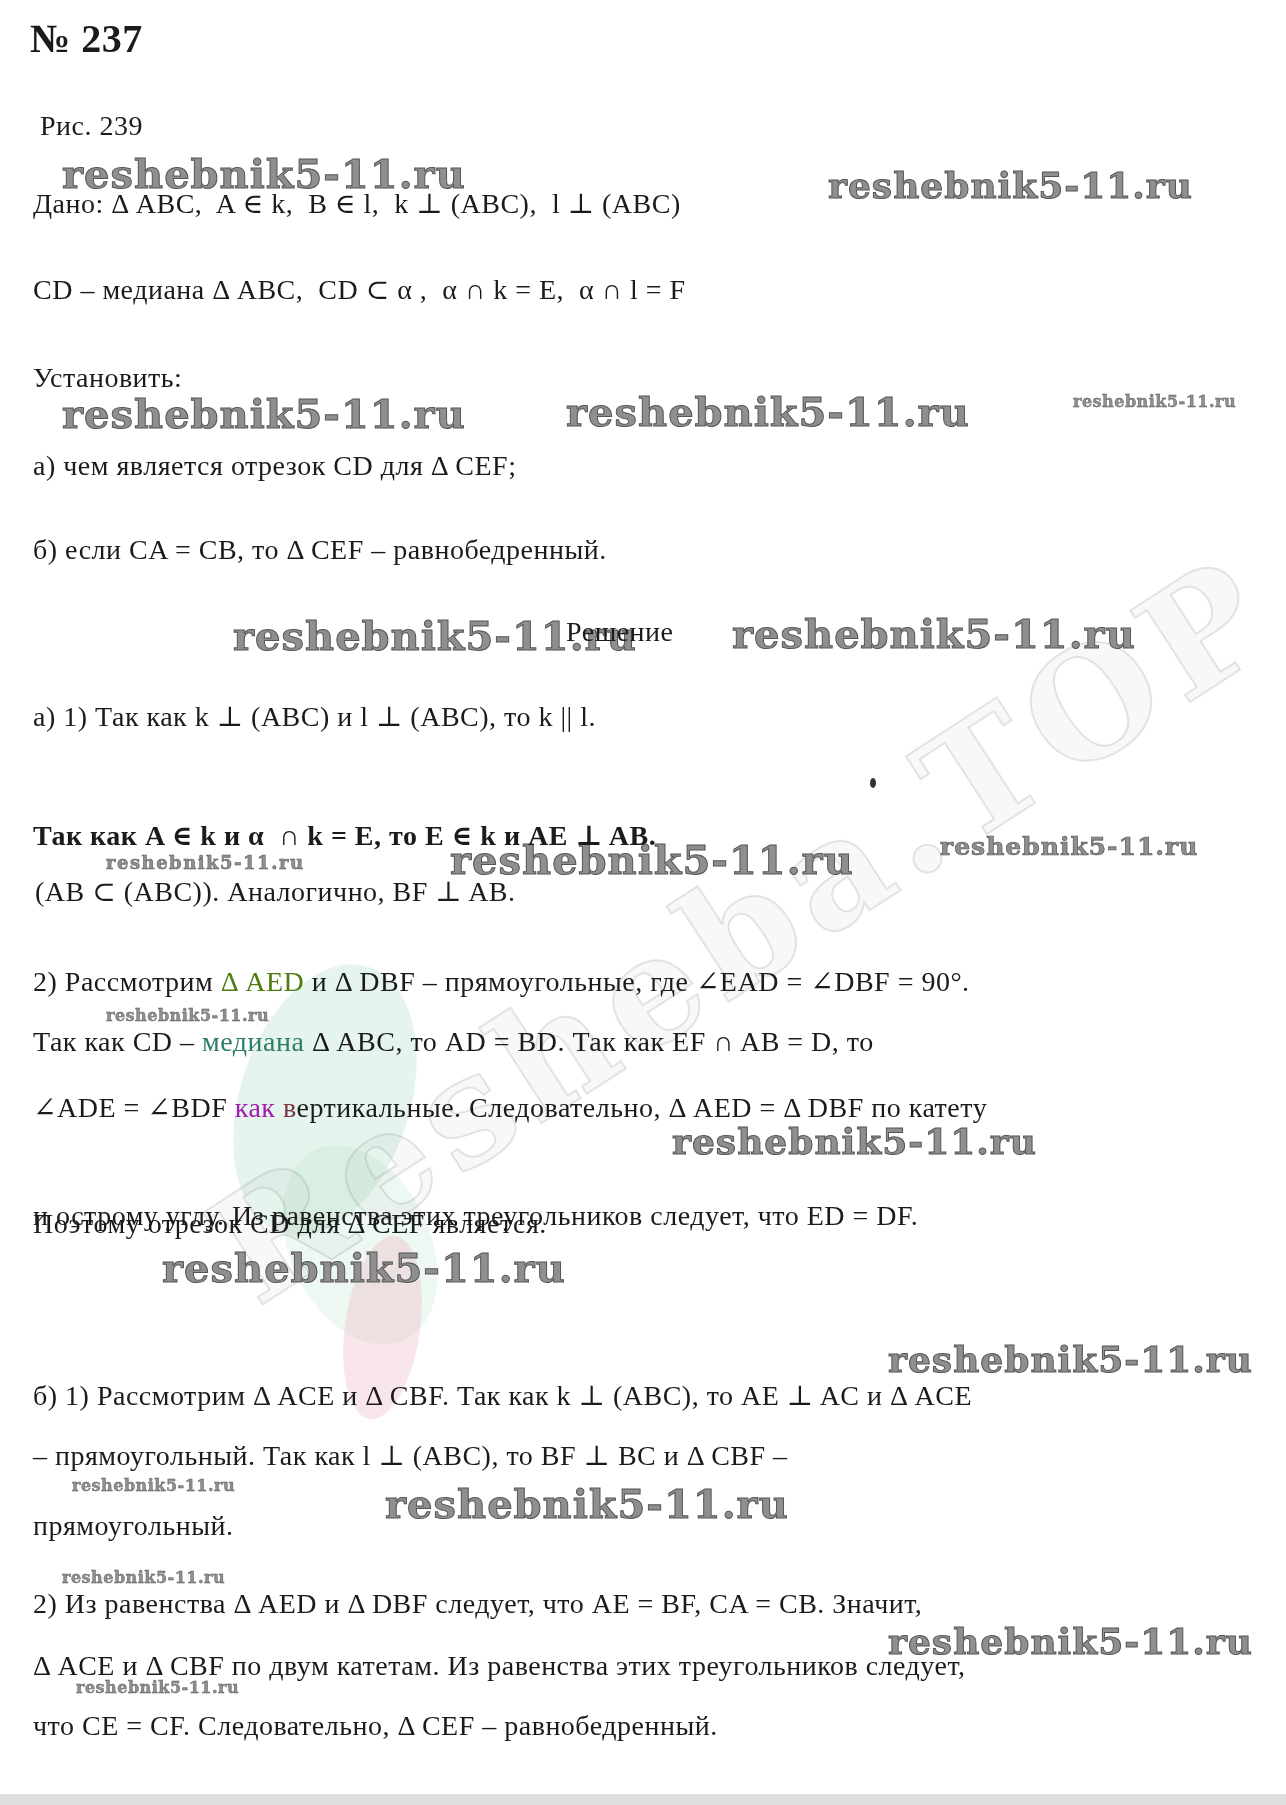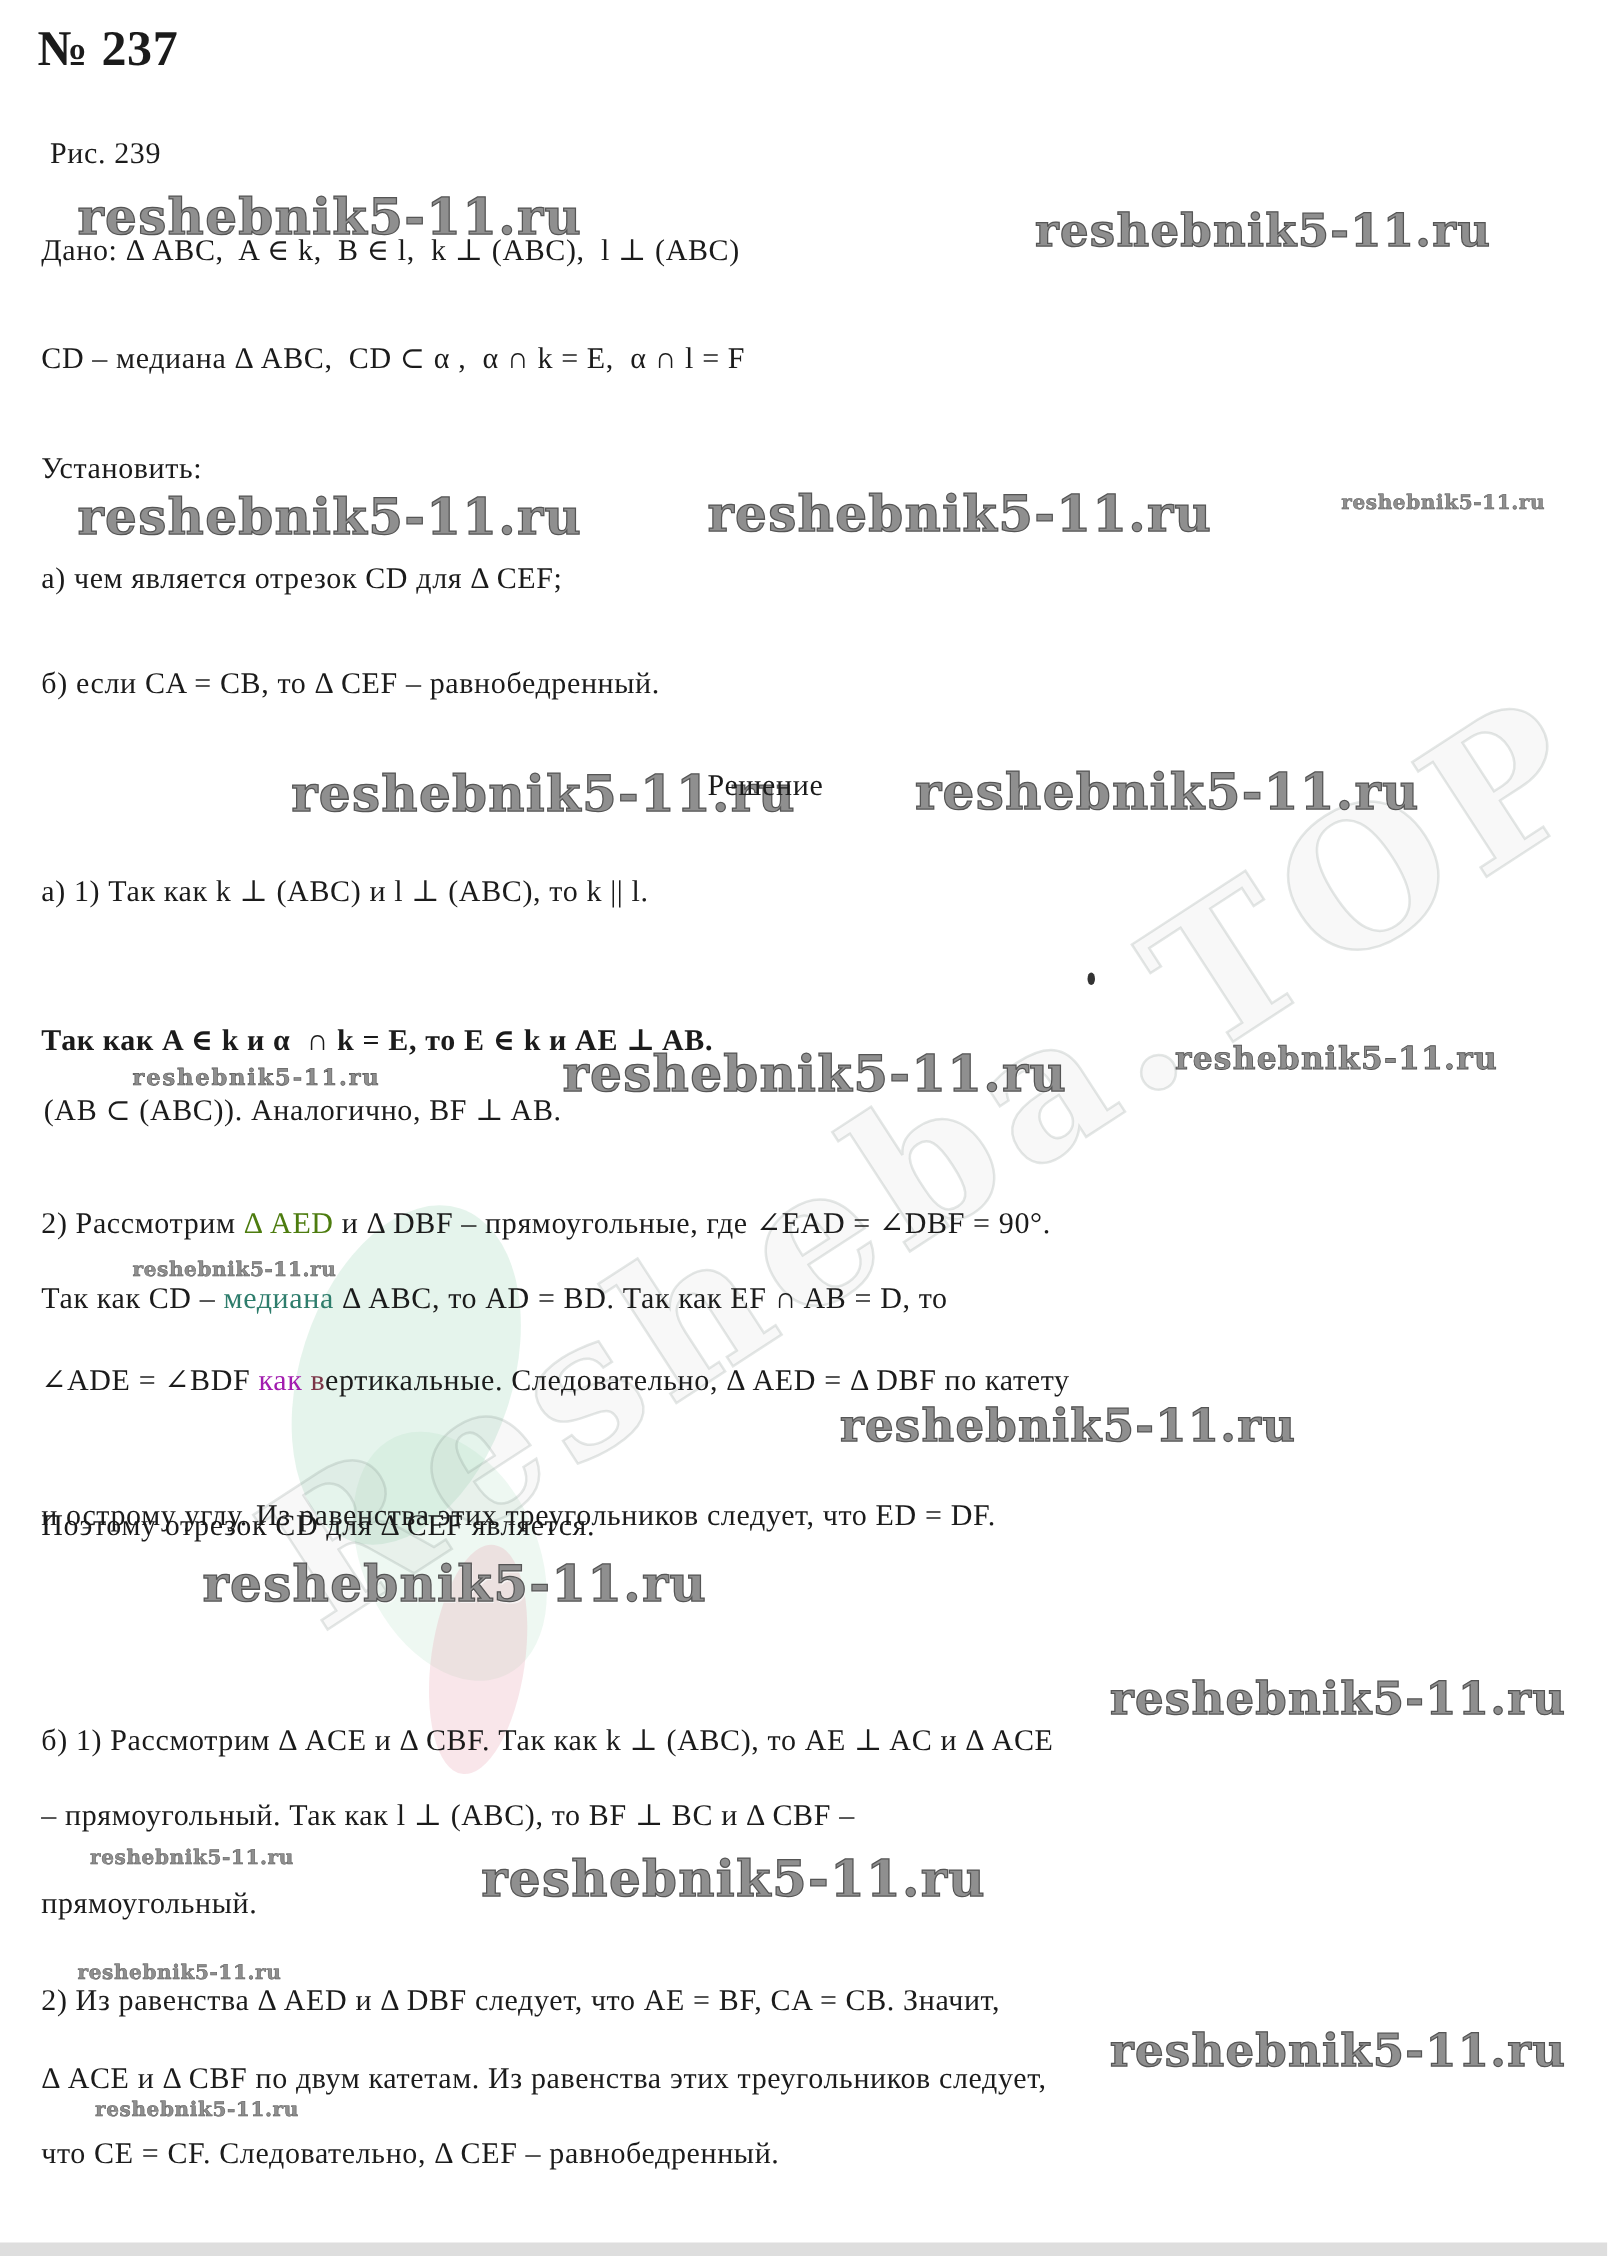--- a/index.html
+++ b/index.html
@@ -6,21 +6,21 @@
   .page{
     position:relative;
     width:1286px;height:1805px;
     background:#ffffff;
     overflow:hidden;
     font-family:"Liberation Serif","DejaVu Serif",serif;
   }
   
   .line{
     position:absolute;
-    font-size:24px;
+    font-size:28px;
     letter-spacing:0.5px;
     line-height:1.15;
     color:#1b1b1b;
     white-space:pre;
   }
   .line.bold{font-weight:bold;}
   
   .wm{
     position:absolute;
     font-family:"DejaVu Serif","Liberation Serif",serif;

